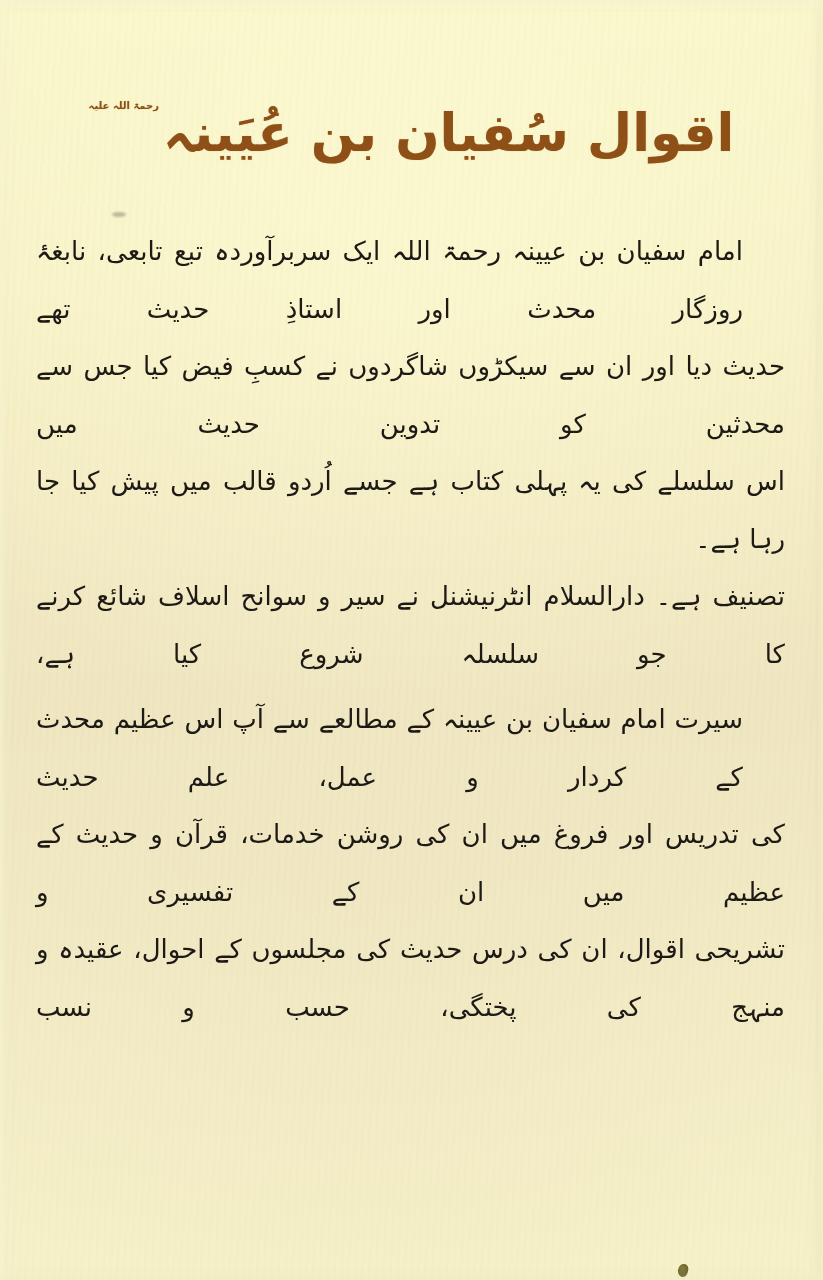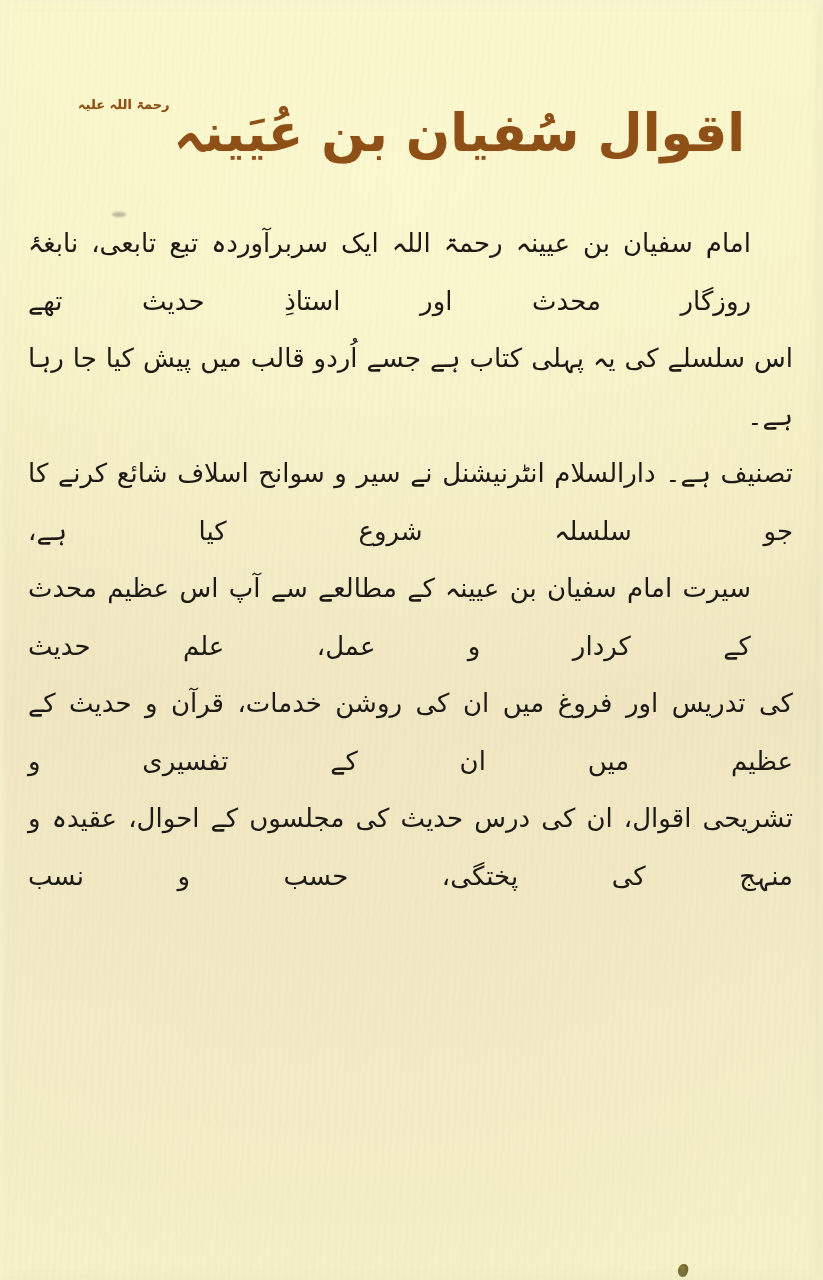--- a/index.html
+++ b/index.html
@@ -38,36 +38,36 @@
     font-size: 52px;
     font-weight: bold;
     line-height: 1.6;
     color: #8e5016;
     letter-spacing: 1px;
     text-shadow: 0 0 1px rgba(142,80,22,0.4);
   }
   .title-honorific {
     display: inline-block;
     vertical-align: 42px;
-    font-size: 13px;
+    font-size: 10px;
     font-weight: bold;
     color: #8e5016;
     margin-right: 4px;
   }
   .body-text {
     position: absolute;
     top: 215px;
     right: 30px;
     left: 28px;
     direction: rtl;
     color: #1d1a16;
     font-size: 26px;
     line-height: 57.5px;
   }
-  .para { margin: 0; }
+  .para { margin: 8px; }
   .line {
     text-align: justify;
     text-align-last: justify;
     white-space: normal;
   }
   .line.para-start { padding-right: 42px; }
   .line.para-end { text-align-last: right; }
   .speck {
     position: absolute;
     pointer-events: none;
@@ -108,20 +108,21 @@
   <div class="paper-grain"></div>
 
   <div class="title-wrap">
     <h1 class="title"><span>اقوال سُفیان بن عُیَینہ</span><span class="title-honorific">رحمۃ اللہ علیہ</span></h1>
   </div>
 
   <div class="body-text">
 
     <div class="para">
       <div class="line para-start">امام سفیان بن عیینہ رحمۃ اللہ ایک سربرآوردہ تبع تابعی، نابغۂ روزگار محدث اور استاذِ حدیث تھے</div>
+      <div class="line">حدیث دیا اور ان سے سیکڑوں شاگردوں نے کسبِ فیض کیا جس سے محدثین کو تدوین حدیث میں</div>
       <div class="line para-end">اس سلسلے کی یہ پہلی کتاب ہے جسے اُردو قالب میں پیش کیا جا رہا ہے۔</div>
       <div class="line">تصنیف ہے۔ دارالسلام انٹرنیشنل نے سیر و سوانح اسلاف شائع کرنے کا جو سلسلہ شروع کیا ہے،</div>
     </div>
 
     <div class="para">
       <div class="line para-start">سیرت امام سفیان بن عیینہ کے مطالعے سے آپ اس عظیم محدث کے کردار و عمل، علم حدیث</div>
       <div class="line">کی تدریس اور فروغ میں ان کی روشن خدمات، قرآن و حدیث کے عظیم میں ان کے تفسیری و</div>
       <div class="line">تشریحی اقوال، ان کی درس حدیث کی مجلسوں کے احوال، عقیدہ و منہج کی پختگی، حسب و نسب</div>
 
     </div>

